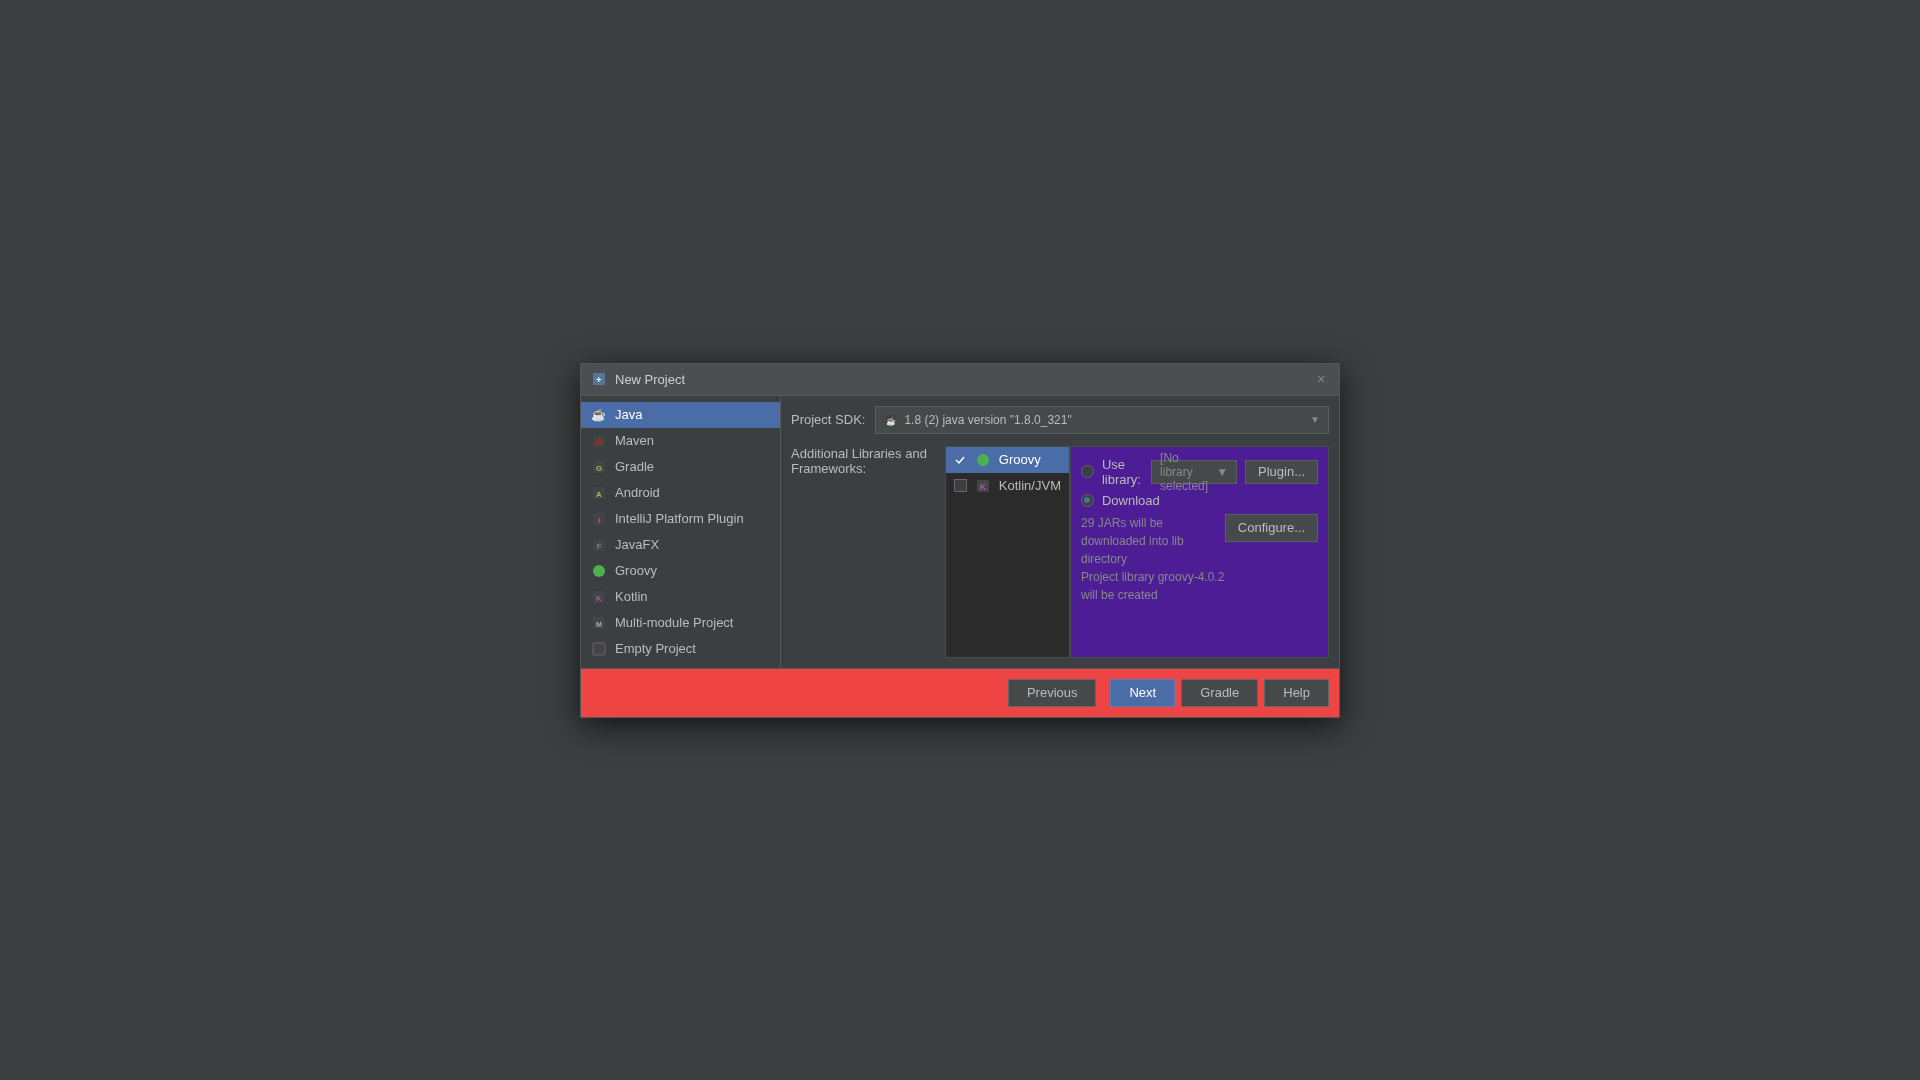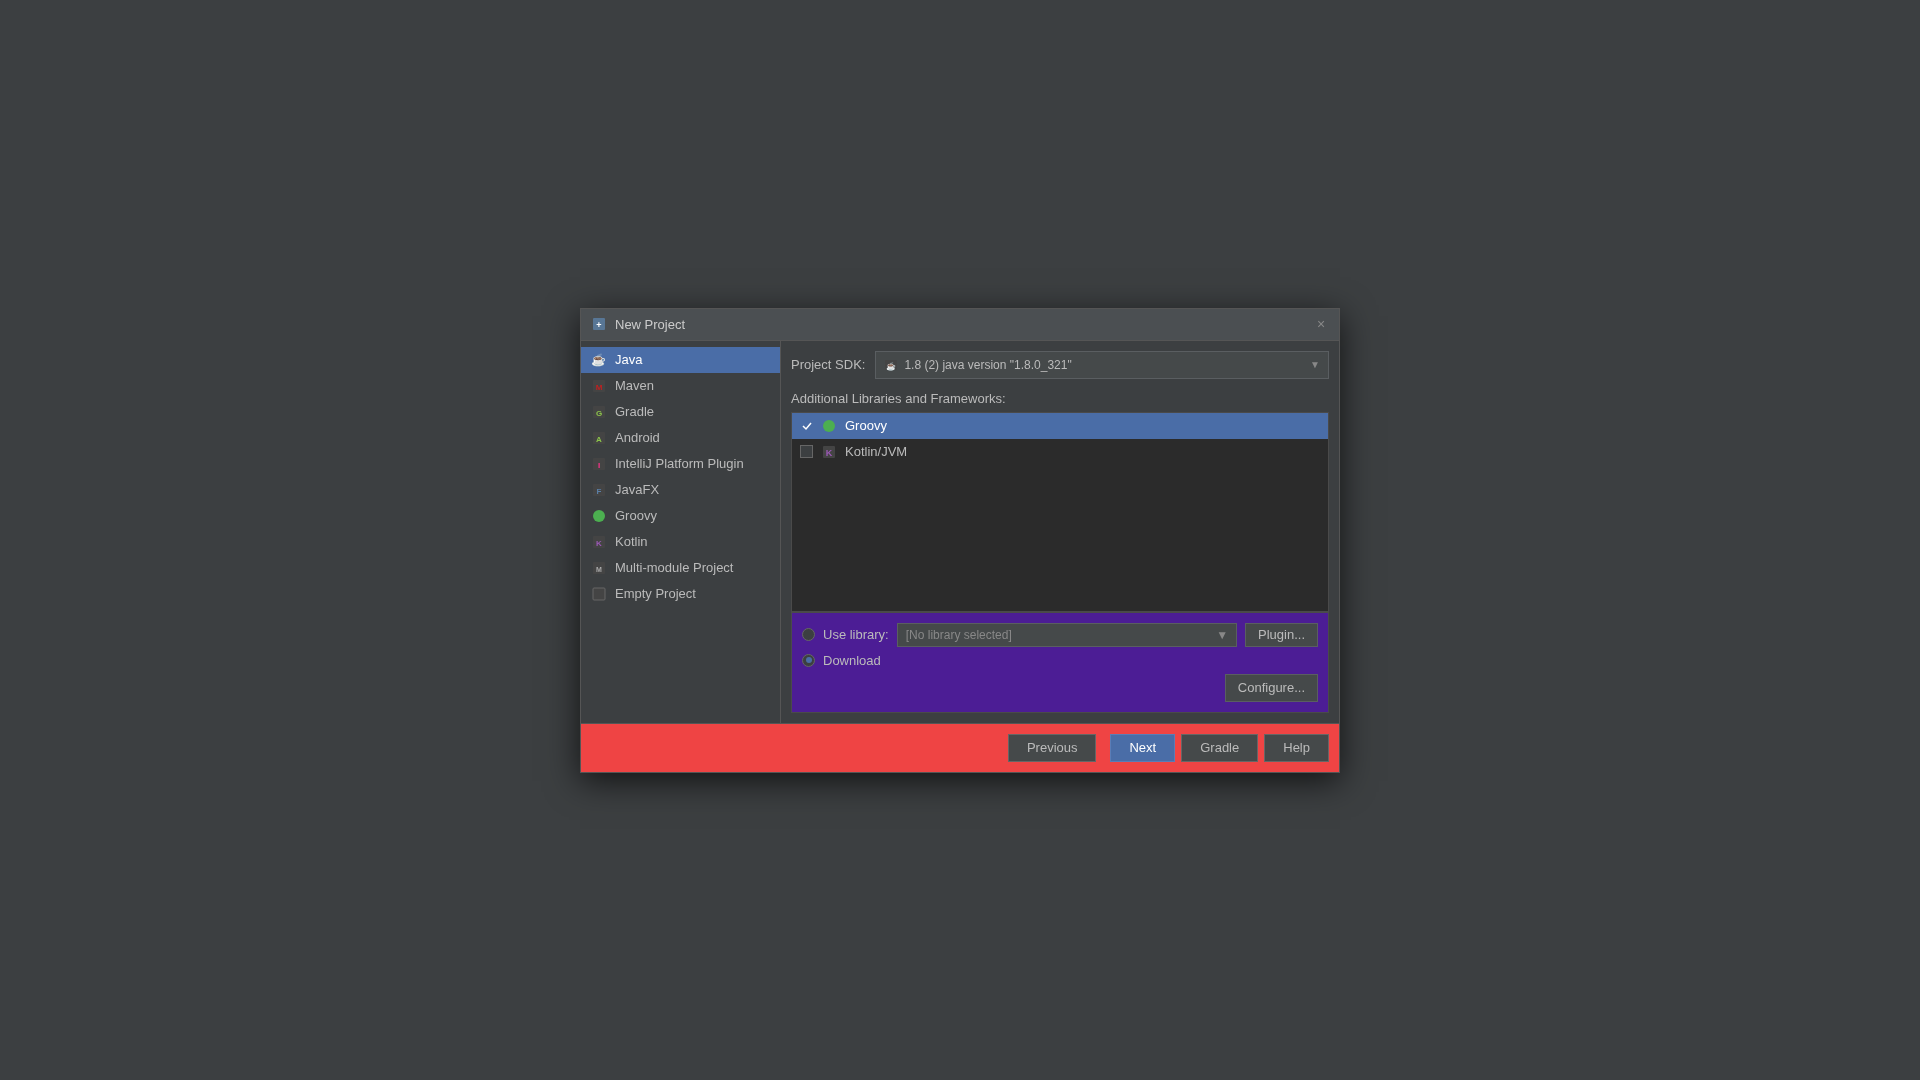--- a/index.html
+++ b/index.html
@@ -283,21 +283,20 @@
     .btn.primary {
       background: #4a6da7;
       border-color: #5a7db7;
       color: #fff;
       margin-left: 8px;
     }
     
     .content-panel {
       flex: 1;
       display: flex;
-      flex-direction: column;
       gap: 0;
     }
     .libraries-wrapper {
       flex: 1;
       min-height: 200px;
       display: flex;
       flex-direction: column;
     }
     .java-icon-color { color: #f89820; }
     .maven-icon-color { color: #c02020; }
@@ -476,20 +475,24 @@
               <span>Plugin...</span>
             </div>
           </div>
 
           <div class="download-row">
             <div class="radio-btn selected"></div>
             <span class="option-label">Download</span>
           </div>
 
           <div style="display:flex; align-items:flex-start; justify-content:space-between; margin-top:4px;">
+            <div class="info-text">
+              <div>29 JARs will be downloaded into lib directory</div>
+              <div>Project library groovy-4.0.2 will be created</div>
+            </div>
             <div class="configure-btn">
               <span>Configure...</span>
             </div>
           </div>
         </div>
       </div>
     </div>
   </div>
 
   <div class="bottom-bar">

